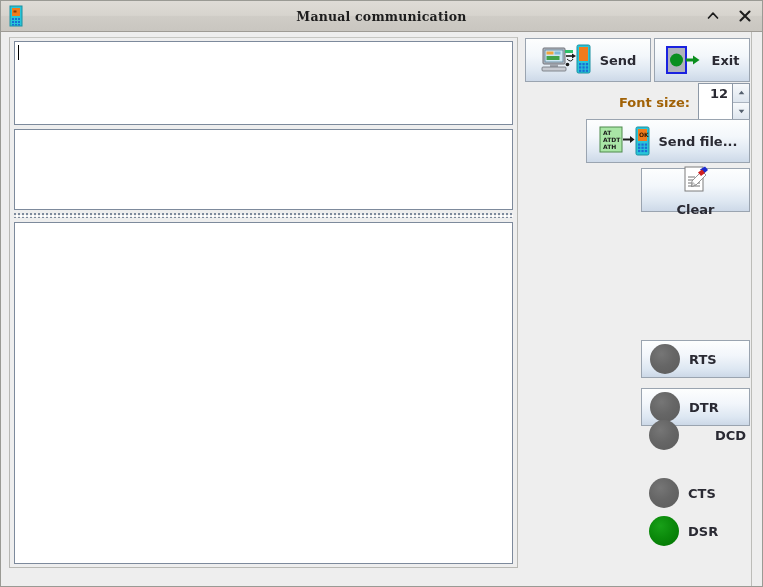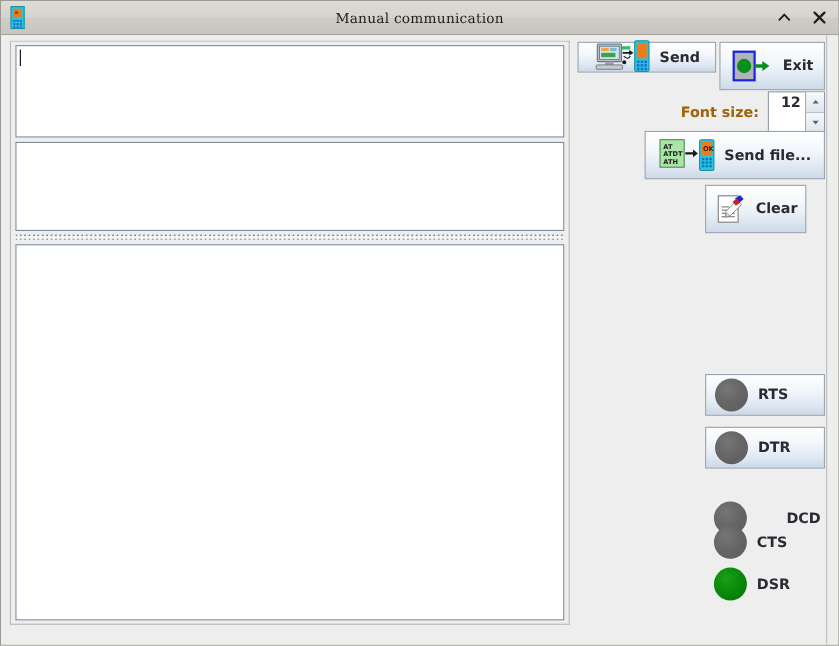--- a/index.html
+++ b/index.html
@@ -41,21 +41,21 @@
     margin-left: 5px;
     position: relative;
     flex: 0 0 auto;
   }
   .title-text {
     position: absolute;
     left: 0; right: 0;
     text-align: center;
     font-family: "DejaVu Serif", "Liberation Serif", serif;
     font-size: 12.5px;
-    font-weight: normal;
+    font-weight: bold;
     color: #1d1d1d;
     letter-spacing: 0.2px;
     pointer-events: none;
   }
   .win-controls {
     margin-left: auto;
     margin-right: 9px;
     display: flex;
     align-items: center;
     gap: 16px;
@@ -160,24 +160,24 @@
     align-items: center;
     justify-content: center;
     gap: 8px;
     font-family: "DejaVu Sans", "Liberation Sans", sans-serif;
     font-size: 13px;
     font-weight: bold;
     color: #2a2a33;
   }
   .btn-label { white-space: nowrap; }
 
-  .btn-send     { left: 5px;  top: 6px;   width: 126px; height: 28px; }
+  .btn-send     { left: 5px;  top: 6px;   width: 126px; height: 44px; }
   .btn-exit     { left: 134px;top: 6px;   width: 96px;  height: 44px; gap: 11px; }
   .btn-sendfile { left: 66px; top: 87px;  width: 164px; height: 44px; }
-  .btn-clear    { left: 121px;top: 136px; width: 92px; height: 44px; }
+  .btn-clear    { left: 121px;top: 136px; width: 109px; height: 44px; flex-direction: column; }
 
   
   .fontsize-row {
     position: absolute;
     left: 0; right: 2px;
     top: 59px;
     height: 22px;
     display: flex;
     align-items: center;
     justify-content: flex-end;
@@ -445,21 +445,21 @@
       <div class="led-btn" style="top:308px;">
         <span class="led led-off"></span>
         <span class="led-text">RTS</span>
       </div>
 
       <div class="led-btn" style="top:356px;">
         <span class="led led-off"></span>
         <span class="led-text">DTR</span>
       </div>
 
-      <div class="led-plain" style="top:420px;gap:36px;">
+      <div class="led-plain" style="top:384px;gap:36px;">
         <span class="led led-off"></span>
         <span class="led-text">DCD</span>
       </div>
 
       <div class="led-plain" style="top:442px;">
         <span class="led led-off"></span>
         <span class="led-text">CTS</span>
       </div>
 
       <div class="led-plain" style="top:480px;">

